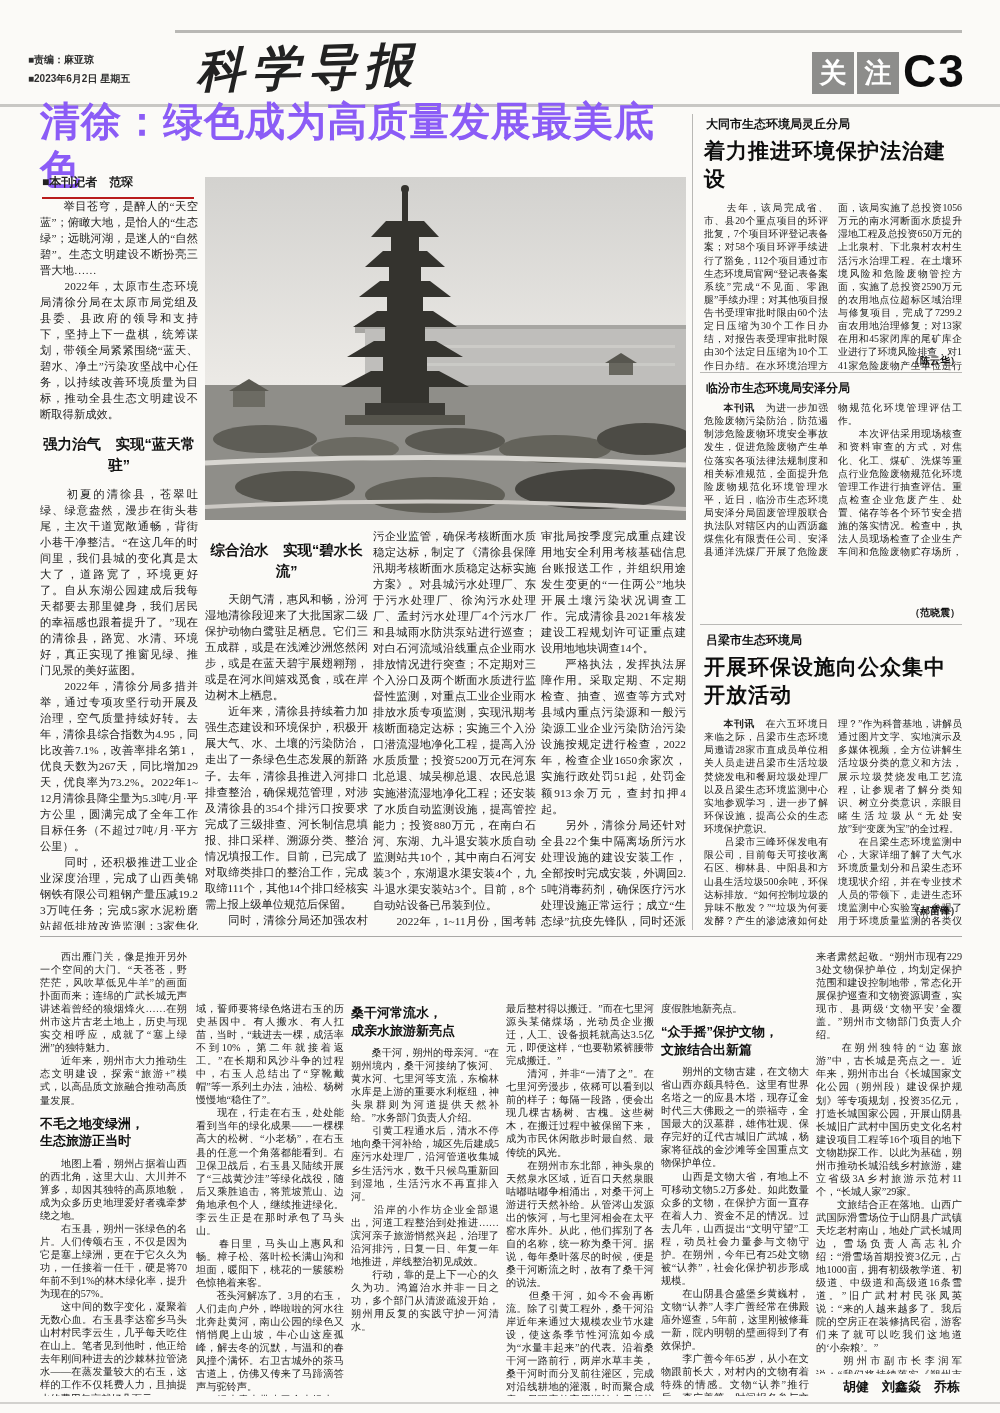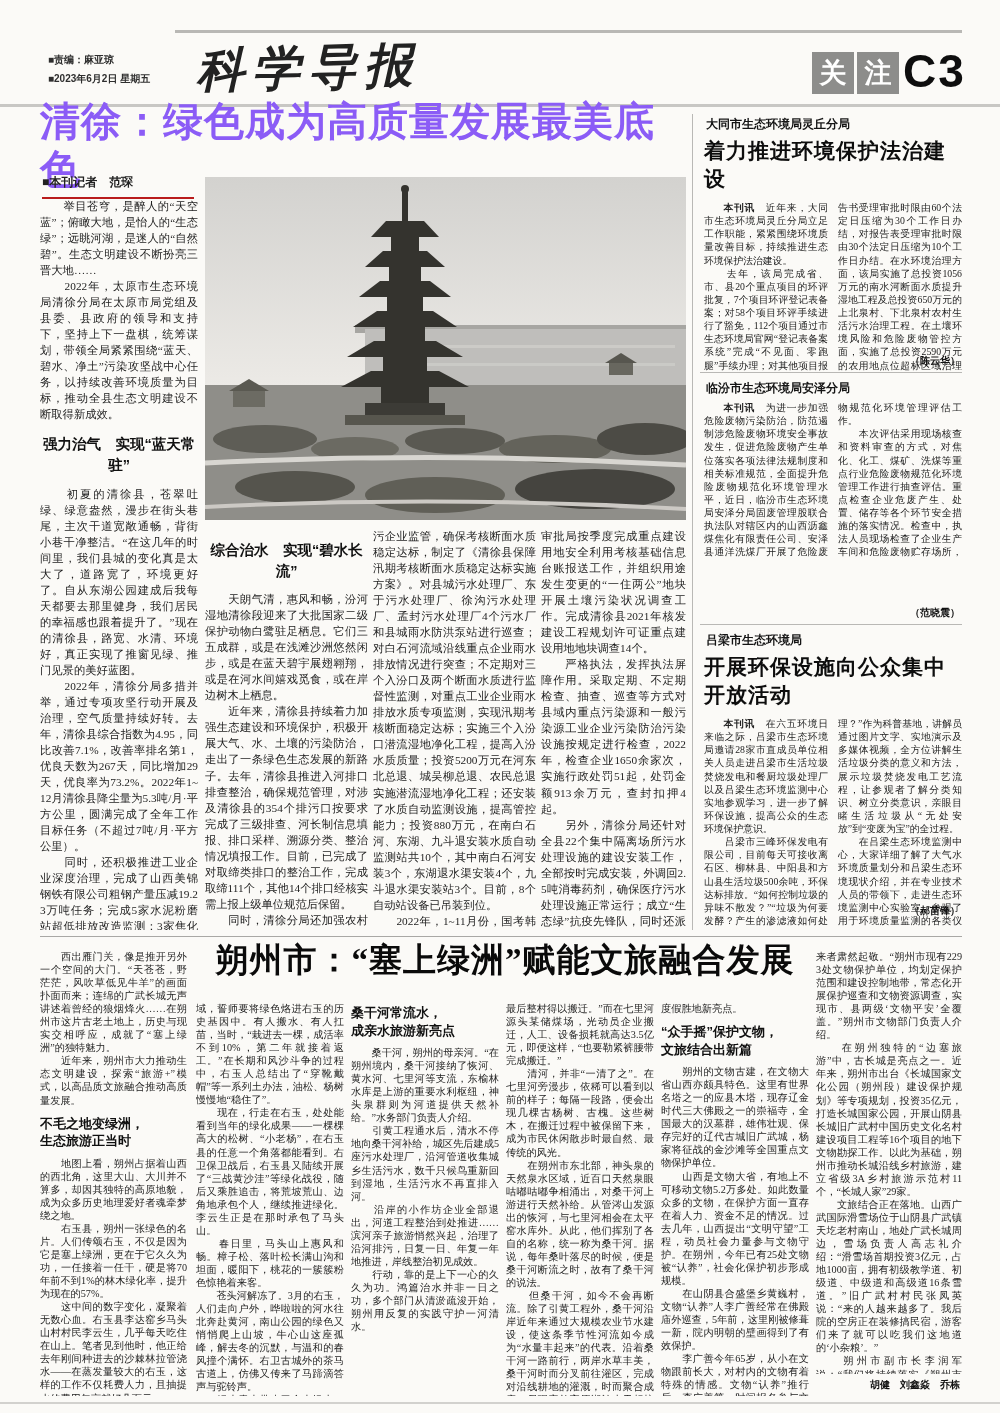--- a/index.html
+++ b/index.html
@@ -1,20 +1,20 @@
 <!DOCTYPE html>
 <html><head>
 <meta charset="utf-8">
 <style>
   html,body{margin:0;padding:0;background:#e9e8e5;}
   .page{position:relative;width:1000px;height:1413px;margin:0 auto;background:#fbfaf7;overflow:hidden;
         font-family:"Liberation Serif","DejaVu Serif",serif;color:#1b1b1b;}
   .rule{position:absolute;background:#b9b8b5;}
   
-  .edit-info{position:absolute;left:48px;top:50px;font-size:10px;color:#2e2e2e;line-height:1.9;
+  .edit-info{position:absolute;left:28px;top:50px;font-size:10px;color:#2e2e2e;line-height:1.9;
              font-family:"Liberation Sans","DejaVu Sans",sans-serif;font-weight:bold;}
   .masthead{position:absolute;left:196px;top:36px;font-size:48px;font-weight:bold;font-style:italic;
             letter-spacing:8px;color:#222;transform:rotate(-1.5deg);font-family:"Liberation Serif",serif;}
   .badge{position:absolute;top:52px;width:42px;height:42px;background:#8d8d8b;color:#fff;
          font-family:"Liberation Sans",sans-serif;font-weight:bold;font-size:27px;line-height:42px;text-align:center;}
   .page-no{position:absolute;left:903px;top:44px;font-size:46px;font-weight:bold;color:#0e0e0e;
            font-family:"Liberation Sans","DejaVu Sans",sans-serif;letter-spacing:2px;}
   
   .main-headline{position:absolute;left:40px;top:97px;width:650px;font-size:40px;line-height:1.2;
                  font-weight:900;color:#8b5cf6;letter-spacing:1px;margin:0;
@@ -36,21 +36,21 @@
   .lede{font-weight:bold;font-family:"Liberation Sans",sans-serif;}
   .sb-author{position:absolute;right:2px;bottom:0;font-size:10px;font-weight:bold;color:#111;}
   
   .sz-headline{position:absolute;left:205px;top:938px;width:600px;margin:0;text-align:center;
                font-size:33px;font-weight:bold;letter-spacing:1px;color:#0a0a0a;
                font-family:"Liberation Serif","DejaVu Serif",serif;}
   .sz-col{position:absolute;overflow:hidden;font-size:10.2px;line-height:1.28;color:#1e1e1e;}
   .sub-sz{font-family:"Liberation Sans","DejaVu Sans",sans-serif;font-weight:bold;font-size:13px;
           line-height:1.35;margin:8px 0 7px;color:#101010;white-space:pre-line;text-align:left;}
   .sz-authors{position:absolute;left:800px;top:1378px;width:160px;text-align:right;
-              font-size:10px;font-weight:bold;color:#111;}
+              font-size:13px;font-weight:bold;color:#111;}
 </style>
 </head>
 <body>
 
 <div class="page">
 
   <div class="rule" style="left:175px;top:30px;width:787px;height:3px;"></div>
   <div class="edit-info">
     <div>■责编：麻亚琼</div>
     <div>■2023年6月2日 星期五</div>
@@ -146,21 +146,20 @@
 　　另外，清徐分局还针对全县22个集中隔离场所污水处理设施的建设安装工作，全部按时完成安装，外调回2.5吨消毒药剂，确保医疗污水处理设施正常运行；成立“生态绿”抗疫先锋队，同时还派专人在环卫产业园区康恒再生能源有限公司对医疗废物转运、处置进行监督管理，严格执行转移联单、医疗废物处置台账及医疗废物处置报告制度，确保无二次污染环境事件发生。
 　　另外，清徐分局还积极开展了特色宣传工作，将服务与执法相结合，成立了“蓝天碧水志愿服务队”，组建六支特色服务中队，从节能减排、环境安全、环境综合整治、环境执法检查和国家政策以及环境保护法律法规等方面进行宣传引导。全年共开展8次志愿服务，提高企业学法守法意识，帮助解决环保问题，提高居民树立环保低碳意识，营造全社会保护生态环境的良好氛围。</div>
   </div>
 
   <div class="rule" style="left:692px;top:114px;width:1px;height:816px;"></div>
 
   <section class="sb-article" style="top:116px;height:252px;">
     <div class="sb-kicker">大同市生态环境局灵丘分局</div>
     <h2 class="sb-headline">着力推进环境保护法治建设</h2>
     <div class="sb-body" style="height:182px;">
-      <p class="lede-p"><b class="lede">本刊讯　</b><span>近年来，大同市生态环境局灵丘分局立足工作职能，紧紧围绕环境质量改善目标，持续推进生态环境保护法治建设。</span></p>
       <div class="flow">　　去年，该局完成省、市、县20个重点项目的环评批复，7个项目环评登记表备案；对58个项目环评手续进行了豁免，112个项目通过市生态环境局官网“登记表备案系统”完成“不见面、零跑腿”手续办理；对其他项目报告书受理审批时限由60个法定日压缩为30个工作日办结，对报告表受理审批时限由30个法定日压缩为10个工作日办结。在水环境治理方面，该局实施了总投资1056万元的南水河断面水质提升湿地工程及总投资650万元的上北泉村、下北泉村农村生活污水治理工程。在土壤环境风险和危险废物管控方面，实施了总投资2590万元的农用地点位超标区域治理与修复项目，完成了7299.2亩农用地治理修复；对13家在用和45家闭库的尾矿库企业进行了环境风险排查，对141家危险废物产生单位进行网上备案登记。
 　　该局去年先后出动执法人员1100多人次、检查各类企业和项目600多家次，现场执法检查企业72家次，调查处理环境信访案件21件，全部办结并给予回复；查处环境违法企业8家，共计罚款165.4万元。2022年，灵丘县被省生态环境厅命名为全省第一批省级生态文明建设示范区。</div>
     </div>
     <div class="sb-author">（陈云华）</div>
   </section>
 
   <div class="rule" style="left:700px;top:372px;width:262px;height:1px;"></div>
 
   <section class="sb-article" style="top:380px;height:240px;">
     <div class="sb-kicker">临汾市生态环境局安泽分局</div>
@@ -181,21 +180,20 @@
       <p class="lede-p"><b class="lede">本刊讯　</b><span>在六五环境日来临之际，吕梁市生态环境局邀请28家市直成员单位相关人员走进吕梁市生活垃圾焚烧发电和餐厨垃圾处理厂以及吕梁生态环境监测中心实地参观学习，进一步了解环保设施，提高公众的生态环境保护意识。</span></p>
       <div class="flow">　　吕梁市三峰环保发电有限公司，目前每天可接收离石区、柳林县、中阳县和方山县生活垃圾500余吨，环保达标排放。“如何控制垃圾的异味不散发？”“垃圾为何要发酵？产生的渗滤液如何处理？”作为科普基地，讲解员通过图片文字、实地演示及多媒体视频，全方位讲解生活垃圾分类的意义和方法，展示垃圾焚烧发电工艺流程，让参观者了解分类知识、树立分类意识，亲眼目睹生活垃圾从“无处安放”到“变废为宝”的全过程。
 　　在吕梁生态环境监测中心，大家详细了解了大气水环境质量划分和吕梁生态环境现状介绍，并在专业技术人员的带领下，走进生态环境监测中心实验室，参观了用于环境质量监测的各类仪器、设备，亲身体验了实验操作的严谨，了解了生态环境精准监测，提升了共同呵护生态环境的责任感。
 　　通过举办公众开放日活动，大家近距离感受到了企业为可持续发展和节能环保所做出的不懈努力，成功搭建起与群众沟通的桥梁，让更多社会公众参与进来、有效保障了公众对生态环境的知情权和监督权。大家共同践行“绿水青山就是金山银山”的生态文明理念，努力推动形成全社会共同关心、支持、参与生态环境保护的良好氛围。</div>
     </div>
     <div class="sb-author">（郝苗锋）</div>
   </section>
 
   <div class="rule" style="left:40px;top:936px;width:922px;height:1px;background:#a9a8a5;"></div>
 
-  <h1 class="sz-headline">朔州市：“塞上绿洲”赋能文旅融合发展</h1>
 
   <div class="sz-col" style="left:40px;top:950px;width:147px;height:446px;">
     <div class="flow">　　西出雁门关，像是推开另外一个空间的大门。“天苍苍，野茫茫，风吹草低见牛羊”的画面扑面而来；连绵的广武长城无声讲述着曾经的狼烟烽火……在朔州市这片古老土地上，历史与现实交相呼应，成就了“塞上绿洲”的独特魅力。
 　　近年来，朔州市大力推动生态文明建设，探索“旅游+”模式，以高品质文旅融合推动高质量发展。</div>
     <h4 class="sub-sz">不毛之地变绿洲，
 生态旅游正当时</h4>
     <div class="flow">　　地图上看，朔州占据着山西的西北角，这里大山、大川并不算多，却因其独特的高原地貌，成为众多历史地理爱好者魂牵梦绕之地。
 　　右玉县，朔州一张绿色的名片。人们传颂右玉，不仅是因为它是塞上绿洲，更在于它久久为功，一任接着一任干，硬是将70年前不到1%的林木绿化率，提升为现在的57%。
 　　这中间的数字变化，凝聚着无数心血。右玉县李达窑乡马头山村村民李云生，几乎每天吃住在山上。笔者见到他时，他正给去年刚间种进去的沙棘林拉管浇水——在蒸发量较大的右玉，这样的工作不仅耗费人力，且抽提水的费用每亩就好几百元。
 　　年轻时，李云生参加了右玉的几次绿化“大会战”。提起那段往事，李云生至今仍双眼闪着光亮。当年，常年的风沙几乎要吞没当时的“右卫古城”，李云生上学时，白天都要点着煤油灯，“风沙太大，经常白天就和晚上一样。”晚上把门闭得紧紧的，第二天一推门，黄土到了膝盖高。

